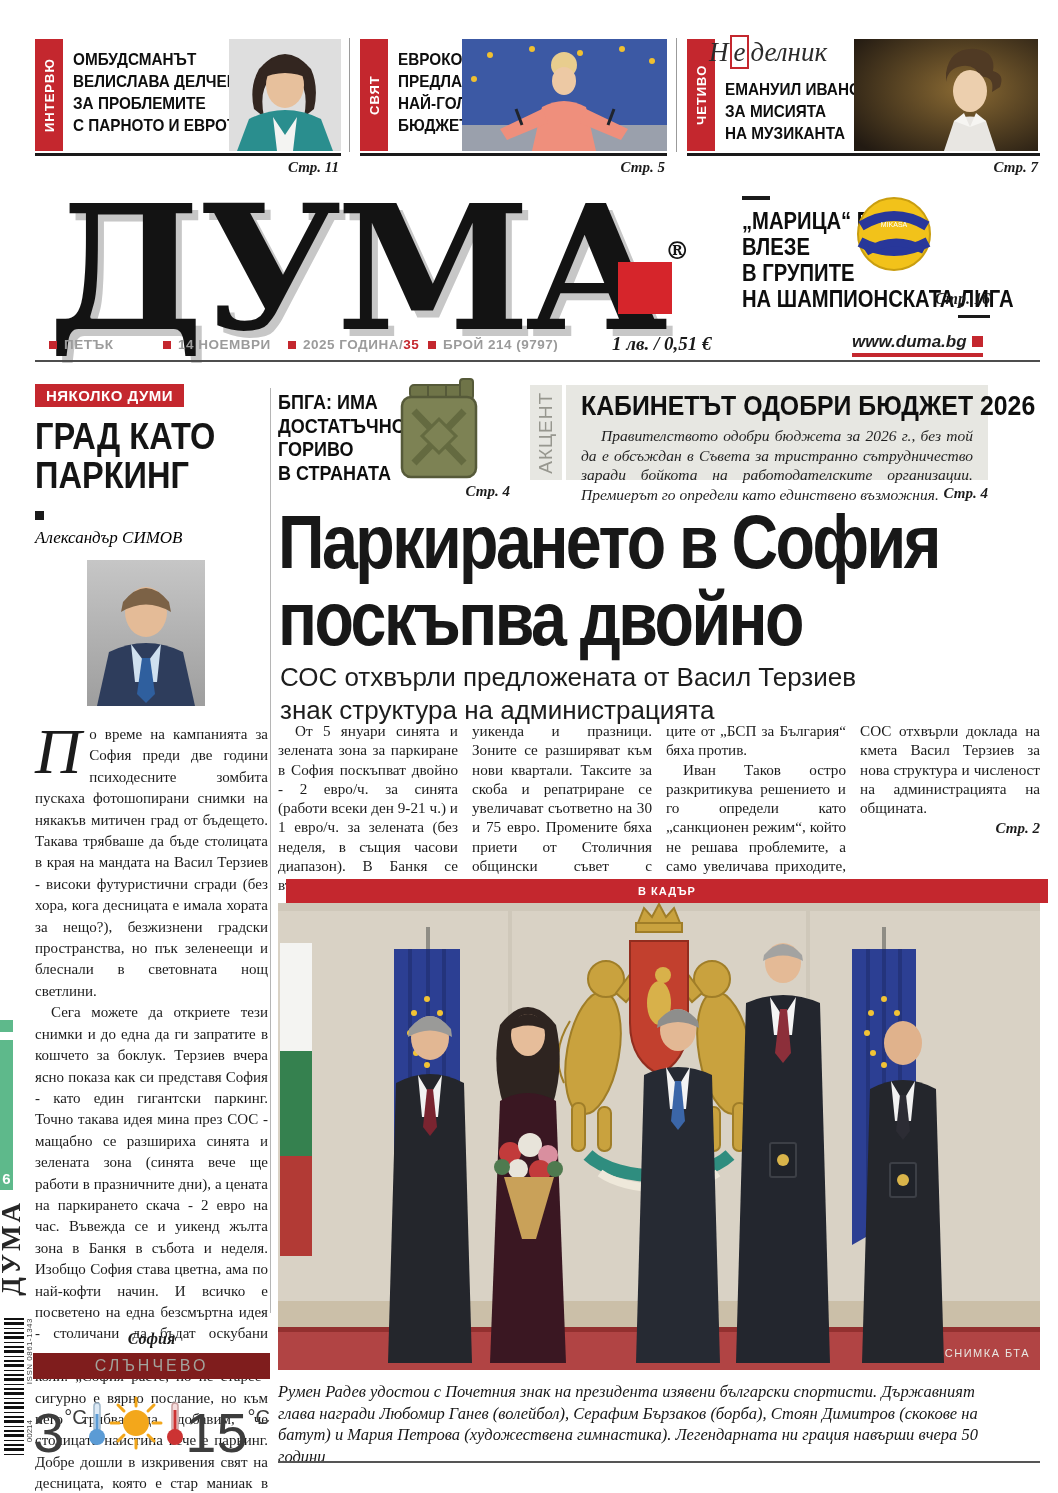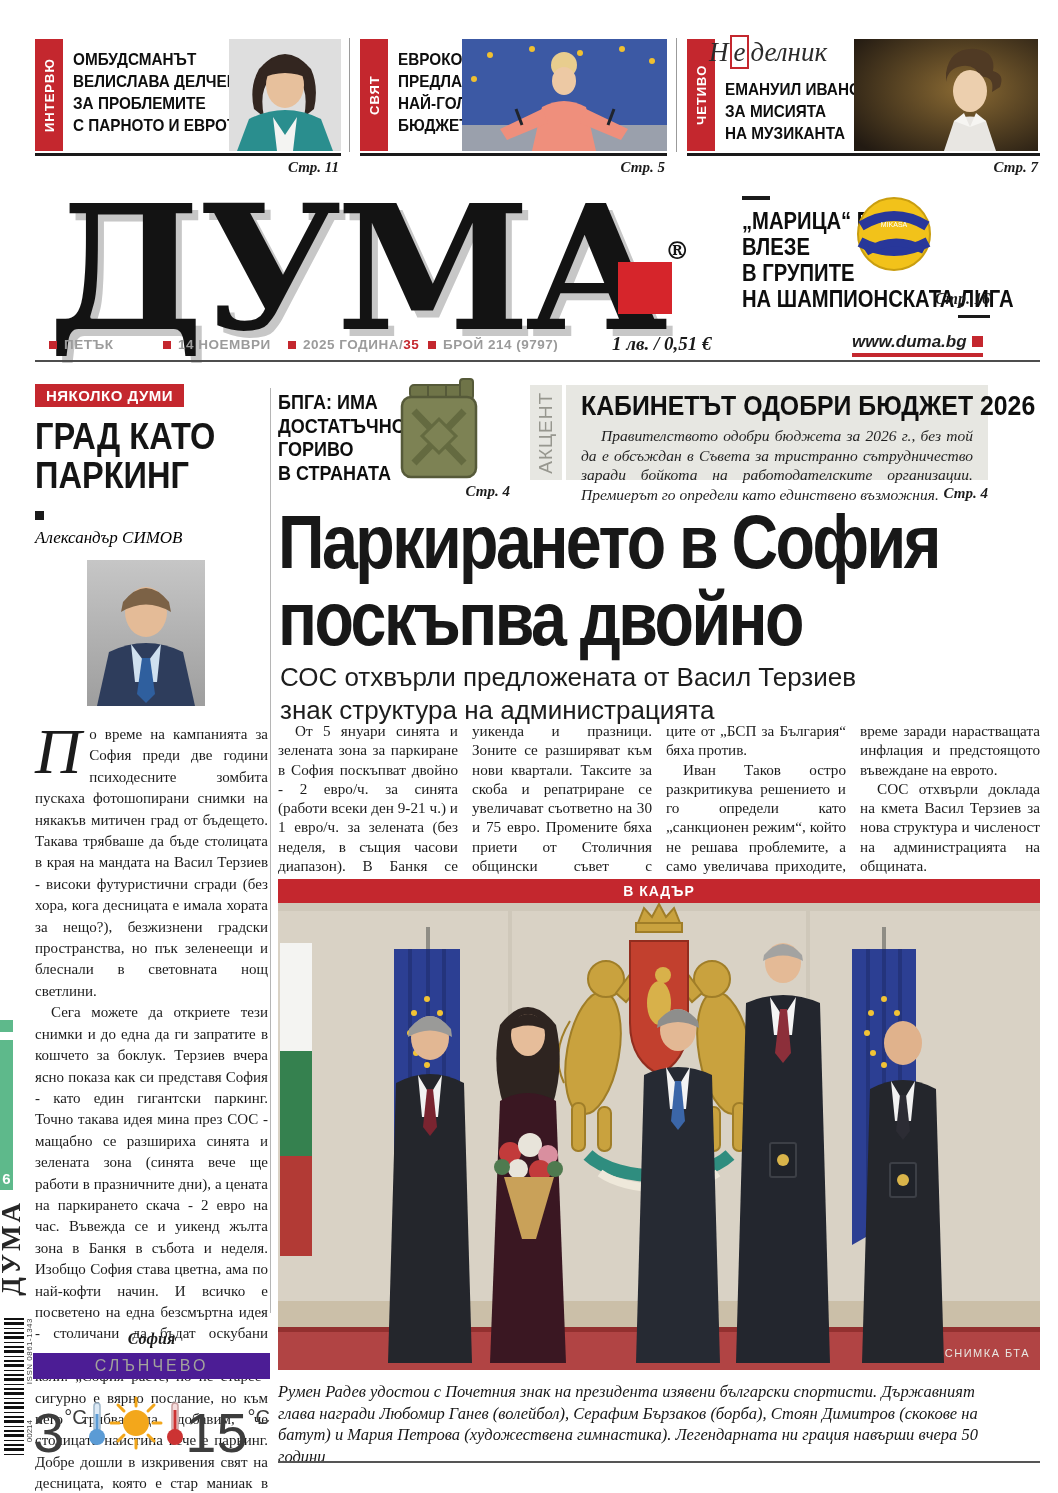--- a/index.html
+++ b/index.html
@@ -48,21 +48,21 @@
   .op-author{margin-top:8px;font-family:"Liberation Serif",serif;font-style:italic;font-size:17px;color:#000000;}
   .op-photo{margin:12px 0 0 52px;}
   .op-body{margin-top:14px;font-family:"Liberation Serif",serif;font-size:15px;line-height:21.4px;text-align:justify;color:#1b1b1b;}
   .op-body p{margin:0;}
   .op-body p + p{text-indent:16px;}
   .dropcap{float:left;font-family:"Liberation Serif",serif;font-style:italic;font-size:64px;line-height:48px;
            padding:4px 8px 0 0;color:#1b1b1b;}
   
   .weather{left:33px;top:1330px;width:237px;}
   .w-city{text-align:center;font-family:"Liberation Serif",serif;font-style:italic;font-weight:bold;font-size:16px;color:#1a1a1a;}
-  .w-cond{margin-top:5px;background:#4c1d95;color:#a3a39c;text-align:center;font-size:16px;letter-spacing:3px;padding:4px 0;}
+  .w-cond{margin-top:5px;background:#7f1d1d;color:#a3a39c;text-align:center;font-size:16px;letter-spacing:3px;padding:4px 0;}
   .w-row{margin-top:10px;display:flex;align-items:center;justify-content:space-between;}
   .w-num{font-size:56px;line-height:56px;color:#3d3d3d;font-weight:400;}
   .w-unit{font-size:20px;vertical-align:28px;color:#3d3d3d;}
   
   .right-area{left:278px;top:385px;width:762px;height:1080px;}
   .fuel-title{position:absolute;left:0;top:6px;font-weight:bold;font-size:20px;line-height:23.5px;color:#0e0e0e;
               transform:scaleX(.9);transform-origin:0 0;white-space:nowrap;}
   .fuel-can{position:absolute;left:112px;top:-8px;}
   .fuel-page{position:absolute;left:122px;top:98px;width:110px;text-align:right;}
   .accent-box{position:absolute;left:252px;top:0;width:32px;height:95px;background:#e7e7e2;
@@ -75,22 +75,22 @@
   .budget-page{position:absolute;left:600px;top:100px;width:110px;text-align:right;}
   .lead-headline{position:absolute;left:0;top:118px;font-weight:bold;font-size:76px;line-height:77px;letter-spacing:-3px;
                  color:#181818;transform:scaleX(.85);transform-origin:0 0;white-space:nowrap;}
   .lead-subhead{position:absolute;left:2px;top:276px;font-size:26px;line-height:33px;color:#1d1d1d;}
   .lead-cols{position:absolute;left:0;top:336px;width:762px;display:grid;grid-template-columns:repeat(4,1fr);column-gap:14px;}
   .lead-cols p{margin:0;font-family:"Liberation Serif",serif;font-size:15.2px;line-height:19.3px;text-align:justify;color:#1b1b1b;}
   .lead-cols .col p{text-indent:17px;}
   .lead-cols .col p:first-child{text-indent:0;}
   .lead-cols .col.c1 p:first-child{text-indent:17px;}
   .lead-page{text-align:right;margin-top:3px;}
-  .vkadar{position:absolute;left:0;top:494px;width:762px;height:24px;background:#c4272e;color:#fff;
-          font-weight:bold;font-size:14px;letter-spacing:1px;display:flex;align-items:center;justify-content:center;}
+  .vkadar{position:absolute;left:8px;top:494px;width:762px;height:24px;background:#c4272e;color:#fff;
+          font-weight:bold;font-size:11px;letter-spacing:1px;display:flex;align-items:center;justify-content:center;}
   .big-photo{position:absolute;left:0;top:518px;width:762px;height:467px;overflow:hidden;}
   .photo-credit{position:absolute;right:10px;top:962px;color:#e9e7e2;font-size:11px;letter-spacing:1.5px;}
   .caption{position:absolute;left:0;top:996px;width:712px;font-family:"Liberation Serif",serif;font-style:italic;
            font-size:16.5px;line-height:21.5px;color:#161616;}
   .bottom-rule{position:absolute;left:0;top:1076px;width:762px;height:2px;background:#555;}
   .col-divider{left:270px;top:388px;width:1px;height:925px;background:#b5b5b5;}
   
   .edge-green-sq{left:0;top:1020px;width:13px;height:12px;background:#5eb98b;}
   .edge-green-bar{left:0;top:1040px;width:13px;height:150px;background:#5eb98b;color:#fff;font-weight:bold;font-size:15px;
                   display:flex;align-items:flex-end;justify-content:center;padding-bottom:3px;box-sizing:border-box;}
@@ -352,21 +352,20 @@
         </div>
       <div class="col">
           <p>уикенда и празници. Зоните се разширяват към нови квартали. Таксите за скоба и репатриране се увеличават съответно на 30 и 75 евро. Промените бяха приети от Столичния общински съвет с гласовете на ПП-ДБ, ГЕРБ и „Спаси София“. Съветни-</p>
         </div>
       <div class="col">
           <p>ците от „БСП за България“ бяха против.</p>
           <p>Иван Таков остро разкритикува решението и го определи като „санкционен режим“, който не решава проблемите, а само увеличава приходите, и посочи, че то идва в неподходящо</p>
         </div>
       <div class="col">
         <div>
-            <p>време заради нарастващата инфлация и предстоящото въвеждане на еврото.</p>
             <p>СОС отхвърли доклада на кмета Васил Терзиев за нова структура и численост на администрацията на общината.</p>
           </div>
         <div class="lead-page pageref">Стр. 2</div>
       </div>
     </div>
 
     <div class="vkadar">В КАДЪР</div>
 
     <div class="big-photo">
       <svg width="762" height="467" viewBox="0 0 762 467">

